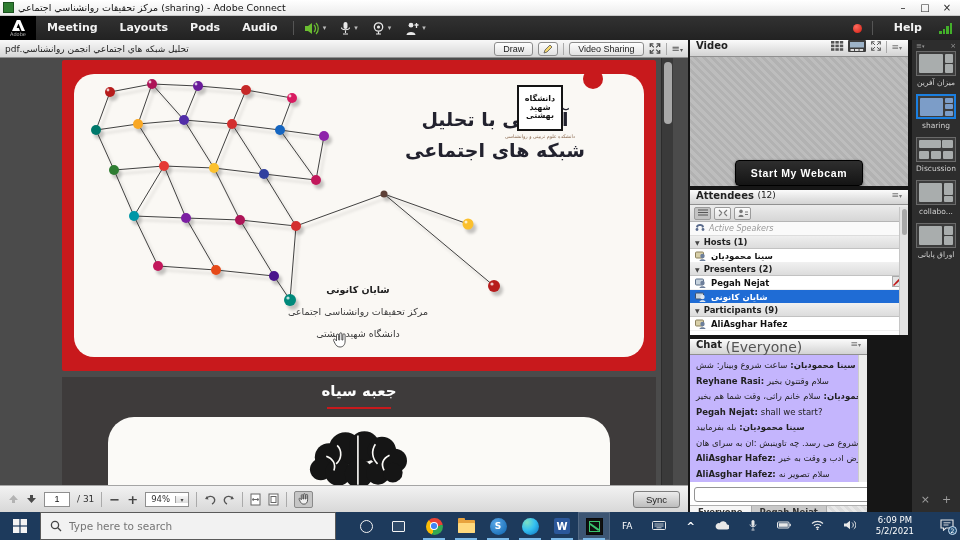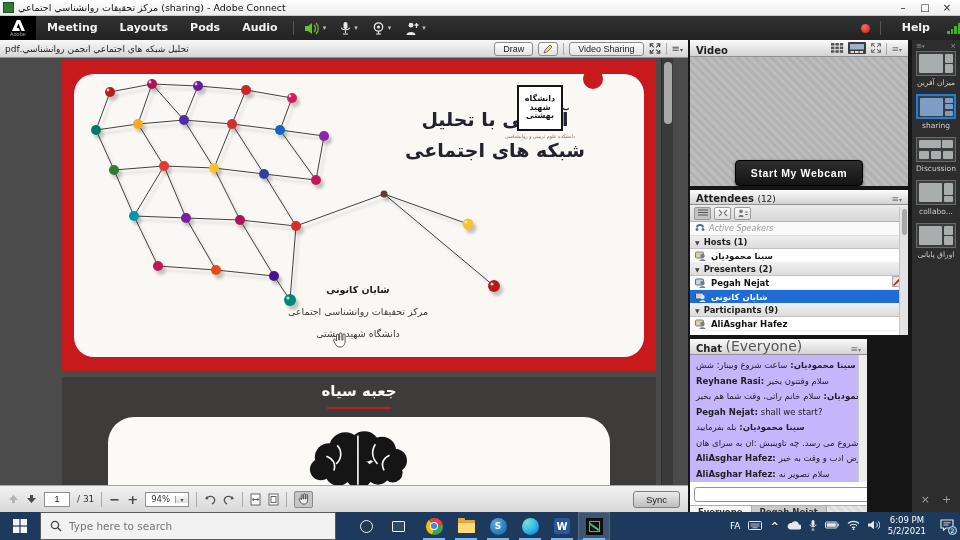--- a/index.html
+++ b/index.html
@@ -16,28 +16,28 @@
   .winbtns span{width:20px;text-align:center;font-size:10px;color:#222;cursor:default}
 
   
   .menubar{position:absolute;left:0;top:16px;width:960px;height:24px;background:linear-gradient(#323232,#222);display:flex;align-items:center;color:#fff;font-size:11px}
   .adobelogo{width:36px;height:24px;background:#000;display:flex;flex-direction:column;align-items:center;justify-content:center;font-size:5px;color:#bbb}
   .adobelogo svg{display:block}
   .mitem{padding:0 11px;line-height:24px;font-weight:bold;color:#f2f2f2;cursor:default}
   .msep{width:1px;height:14px;background:#555;margin:0 4px}
   .audiobtn{display:flex;align-items:center;gap:3px;padding:0 7px;height:24px}
   .caret{font-size:7px;color:#bbb}
-  .mright{margin-left:auto;display:flex;align-items:center;gap:6px;}
+  .mright{margin-left:auto;display:flex;align-items:center;gap:6px;padding-right:8px}
   .recdot{width:9px;height:9px;border-radius:50%;background:radial-gradient(circle at 35% 30%,#ff6a5e,#d01c10)}
   .sigbars{display:flex;align-items:flex-end;gap:1px;height:11px}
   .sigbars i{width:2.5px;background:#43b02a;display:block}
 
   
   .pod{position:absolute;background:#fff;overflow:hidden}
-  .phead{height:16px;background:linear-gradient(#fbfbfb,#d3d3d3);border-bottom:1px solid #909090;display:flex;align-items:flex-end;font-size:10px;font-weight:bold;color:#222;padding:0 6px}
+  .phead{height:16px;background:linear-gradient(#fbfbfb,#d3d3d3);border-bottom:1px solid #909090;display:flex;align-items:flex-start;font-size:10px;font-weight:bold;color:#222;padding:0 6px}
   .phead .menu{margin-left:auto;color:#777;font-size:9px;font-weight:normal}
 
   
   .share-header{position:absolute;left:0;top:40px;width:688px;height:18px;background:linear-gradient(#f8f8f8,#d6d6d6);border-bottom:1px solid #8f8f8f;display:flex;align-items:center;font-size:9px;color:#222;padding:0 5px}
   .doc-title{text-align:left}
   .hgroup{margin-left:auto;display:flex;align-items:center;gap:5px}
   .hbtn{background:linear-gradient(#fefefe,#e2e2e2);border:1px solid #8c8c8c;border-radius:3px;height:14px;padding:0 8px;font-size:9px;color:#222;display:flex;align-items:center}
   .hsep{width:1px;height:12px;background:#aaa}
   .doc-area{position:absolute;left:0;top:58px;width:688px;height:427px;background:#4b4b4b;overflow:hidden}
 
@@ -118,21 +118,21 @@
 
   
   .taskbar{position:absolute;left:0;top:512px;width:960px;height:28px;background:#1d3a5c;display:flex;align-items:center;color:#fff}
   .tb-start{width:40px;height:28px;display:flex;align-items:center;justify-content:center}
   .tb-search{width:296px;height:28px;background:#f2f2f2;border:1px solid #5a5a5a;display:flex;align-items:center;gap:7px;padding:0 9px}
   .tb-search input{border:none;outline:none;background:transparent;font-size:10.5px;color:#111;width:230px;font-family:"DejaVu Sans",sans-serif}
   .tb-btn{width:32px;height:28px;display:flex;align-items:center;justify-content:center;position:relative}
   .tb-app{width:32px;height:28px;display:flex;align-items:center;justify-content:center;position:relative}
   .tb-app .ul{position:absolute;bottom:0;left:5px;width:22px;height:2px;background:#7cb9e8}
   .tb-app.active{background:rgba(255,255,255,.14);box-shadow:inset 0 0 0 1px rgba(255,255,255,.12)}
-  .tb-tray{margin-left:auto;display:flex;align-items:center;gap:8px;padding-right:6px;font-size:9px}
+  .tb-tray{margin-left:auto;display:flex;align-items:center;gap:20px;padding-right:6px;font-size:9px}
   .tb-clock{text-align:center;font-size:8.5px;line-height:1.25}
   .tb-badge{position:absolute;right:-3px;bottom:-2px;width:9px;height:9px;border-radius:50%;background:#26557e;border:1px solid #cfe3f5;font-size:6px;display:flex;align-items:center;justify-content:center}
 
   .chrome-ico{width:17px;height:17px;border-radius:50%;background:conic-gradient(from -40deg,#ea4335 0 33%,#34a853 0 66%,#fbbc05 0 100%);display:flex;align-items:center;justify-content:center}
   .chrome-ico i{width:8px;height:8px;border-radius:50%;background:#fff;display:flex;align-items:center;justify-content:center}
   .chrome-ico i b{width:5.5px;height:5.5px;border-radius:50%;background:#4285f4;display:block}
   .folder-ico{width:17px;height:13px;position:relative}
   .folder-ico .bk{position:absolute;left:0;top:0;width:17px;height:13px;background:#e8a33d;border-radius:1px}
   .folder-ico .tab{position:absolute;left:0;top:-2px;width:7px;height:4px;background:#e8a33d;border-radius:1px}
   .folder-ico .fr{position:absolute;left:0;top:3px;width:17px;height:10px;background:#ffd97e;border-radius:1px}

